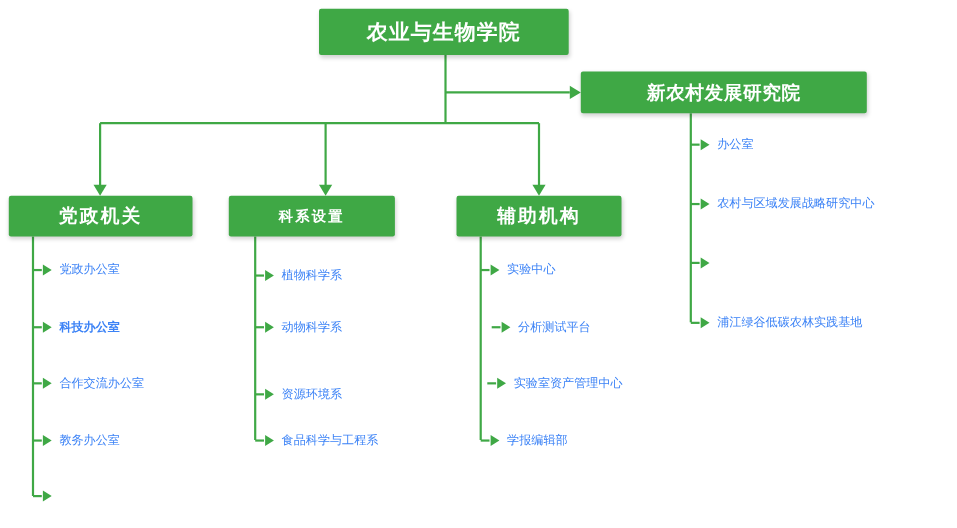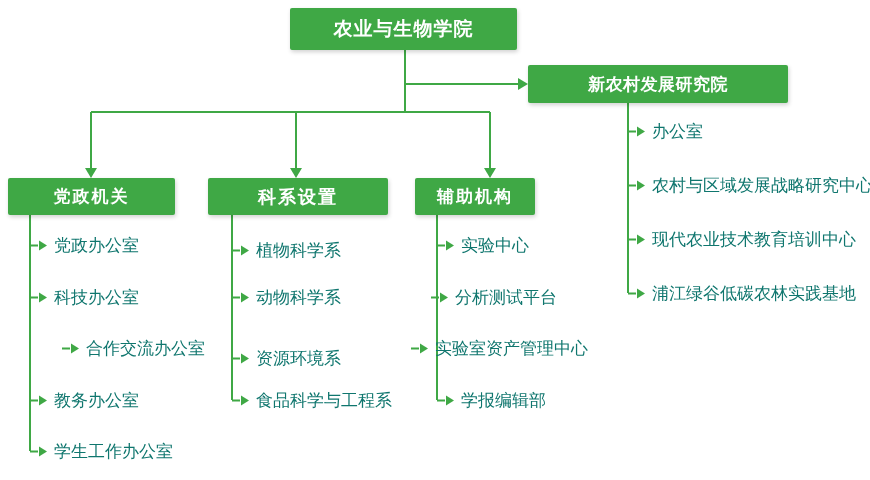--- a/index.html
+++ b/index.html
@@ -12,34 +12,34 @@
   .box {
     position:absolute; z-index:2;
     background:#3fa845; color:#ffffff;
     display:flex; align-items:center; justify-content:center;
     font-weight:bold; border-radius:2px;
     box-shadow:1px 2px 4px rgba(0,0,0,0.18);
   }
   .box-root { left:290px; top:8px;  width:227px; height:42px; font-size:19px; letter-spacing:1px; }
   .box-inst { left:528px; top:65px; width:260px; height:38px; font-size:17px; letter-spacing:0.5px; }
   .box-b1   { left:8px;   top:178px; width:167px; height:37px; font-size:17px; letter-spacing:2px; }
-  .box-b2   { left:208px; top:178px; width:180px; height:37px; font-size:18px; letter-spacing:2px; }
-  .box-b3   { left:415px; top:178px; width:120px; height:37px; font-size:17px; letter-spacing:2px;text-align:center; }
+  .box-b2   { left:208px; top:178px; width:151px; height:37px; font-size:13px; letter-spacing:2px; }
+  .box-b3   { left:415px; top:178px; width:150px; height:37px; font-size:17px; letter-spacing:2px;text-align:center; }
   .item {
     position:absolute; z-index:1; display:flex; align-items:center;
     transform:translateY(-50%); white-space:nowrap;
   }
   .stub { width:8px; height:2px; background:#3fa845; flex:none; }
   .tri {
     width:0; height:0; flex:none; margin-left:1px;
     border-left:8px solid #3fa845;
     border-top:5px solid transparent;
     border-bottom:5px solid transparent;
   }
-  .item-label { margin-left:7px; font-size:17px; color:#0f766e; }
+  .item-label { margin-left:7px; font-size:11px; color:#3b82f6; }
 </style>
 </head>
 <body>
 
 <svg class="lines" width="870" height="480" aria-hidden="true">
   <g stroke="#3fa845" stroke-width="2" fill="none">
     <path d="M405 50 V112"></path>
     <path d="M405 84 H518"></path>
     <path d="M91 112 H490"></path>
     <path d="M91 112 V169"></path>
@@ -62,39 +62,38 @@
 <div class="box box-inst">新农村发展研究院</div>
 <div class="box box-b1">党政机关</div>
 <div class="box box-b2">科系设置</div>
 <div class="box box-b3">辅助机构</div>
 
 <div class="item" style="left:30px; top:245px;">
   <span class="stub"></span>
   <span class="tri"></span>
   <span class="item-label">党政办公室</span>
 </div>
-<div class="item" style="left:30px; top:297px;">
+<div class="item" style="left:30px; top:297px;font-weight:bold;">
   <span class="stub"></span>
   <span class="tri"></span>
   <span class="item-label">科技办公室</span>
 </div>
-<div class="item" style="left:30px; top:348px;padding-left:32px;">
+<div class="item" style="left:30px; top:348px;">
   <span class="stub"></span>
   <span class="tri"></span>
   <span class="item-label">合作交流办公室</span>
 </div>
 <div class="item" style="left:30px; top:400px;">
   <span class="stub"></span>
   <span class="tri"></span>
   <span class="item-label">教务办公室</span>
 </div>
 <div class="item" style="left:30px; top:451px;">
   <span class="stub"></span>
   <span class="tri"></span>
-  <span class="item-label">学生工作办公室</span>
 </div>
 
 <div class="item" style="left:232px; top:238px;margin-top:12px;">
   <span class="stub"></span>
   <span class="tri"></span>
   <span class="item-label">植物科学系</span>
 </div>
 <div class="item" style="left:232px; top:297px;">
   <span class="stub"></span>
   <span class="tri"></span>
@@ -109,26 +108,26 @@
   <span class="stub"></span>
   <span class="tri"></span>
   <span class="item-label">食品科学与工程系</span>
 </div>
 
 <div class="item" style="left:437px; top:245px;text-align:right;">
   <span class="stub"></span>
   <span class="tri"></span>
   <span class="item-label">实验中心</span>
 </div>
-<div class="item" style="left:431px; top:297px;">
+<div class="item" style="left:447px; top:297px;">
   <span class="stub"></span>
   <span class="tri"></span>
   <span class="item-label">分析测试平台</span>
 </div>
-<div class="item" style="left:411px; top:348px;font-family:Liberation Mono, monospace;">
+<div class="item" style="left:443px; top:348px;font-family:Liberation Mono, monospace;">
   <span class="stub"></span>
   <span class="tri"></span>
   <span class="item-label">实验室资产管理中心</span>
 </div>
 <div class="item" style="left:437px; top:400px;">
   <span class="stub"></span>
   <span class="tri"></span>
   <span class="item-label">学报编辑部</span>
 </div>
 
@@ -138,19 +137,18 @@
   <span class="item-label">办公室</span>
 </div>
 <div class="item" style="left:628px; top:185px;">
   <span class="stub"></span>
   <span class="tri"></span>
   <span class="item-label">农村与区域发展战略研究中心</span>
 </div>
 <div class="item" style="left:628px; top:239px;">
   <span class="stub"></span>
   <span class="tri"></span>
-  <span class="item-label">现代农业技术教育培训中心</span>
 </div>
 <div class="item" style="left:628px; top:293px;">
   <span class="stub"></span>
   <span class="tri"></span>
   <span class="item-label">浦江绿谷低碳农林实践基地</span>
 </div>
 
 </body></html>

